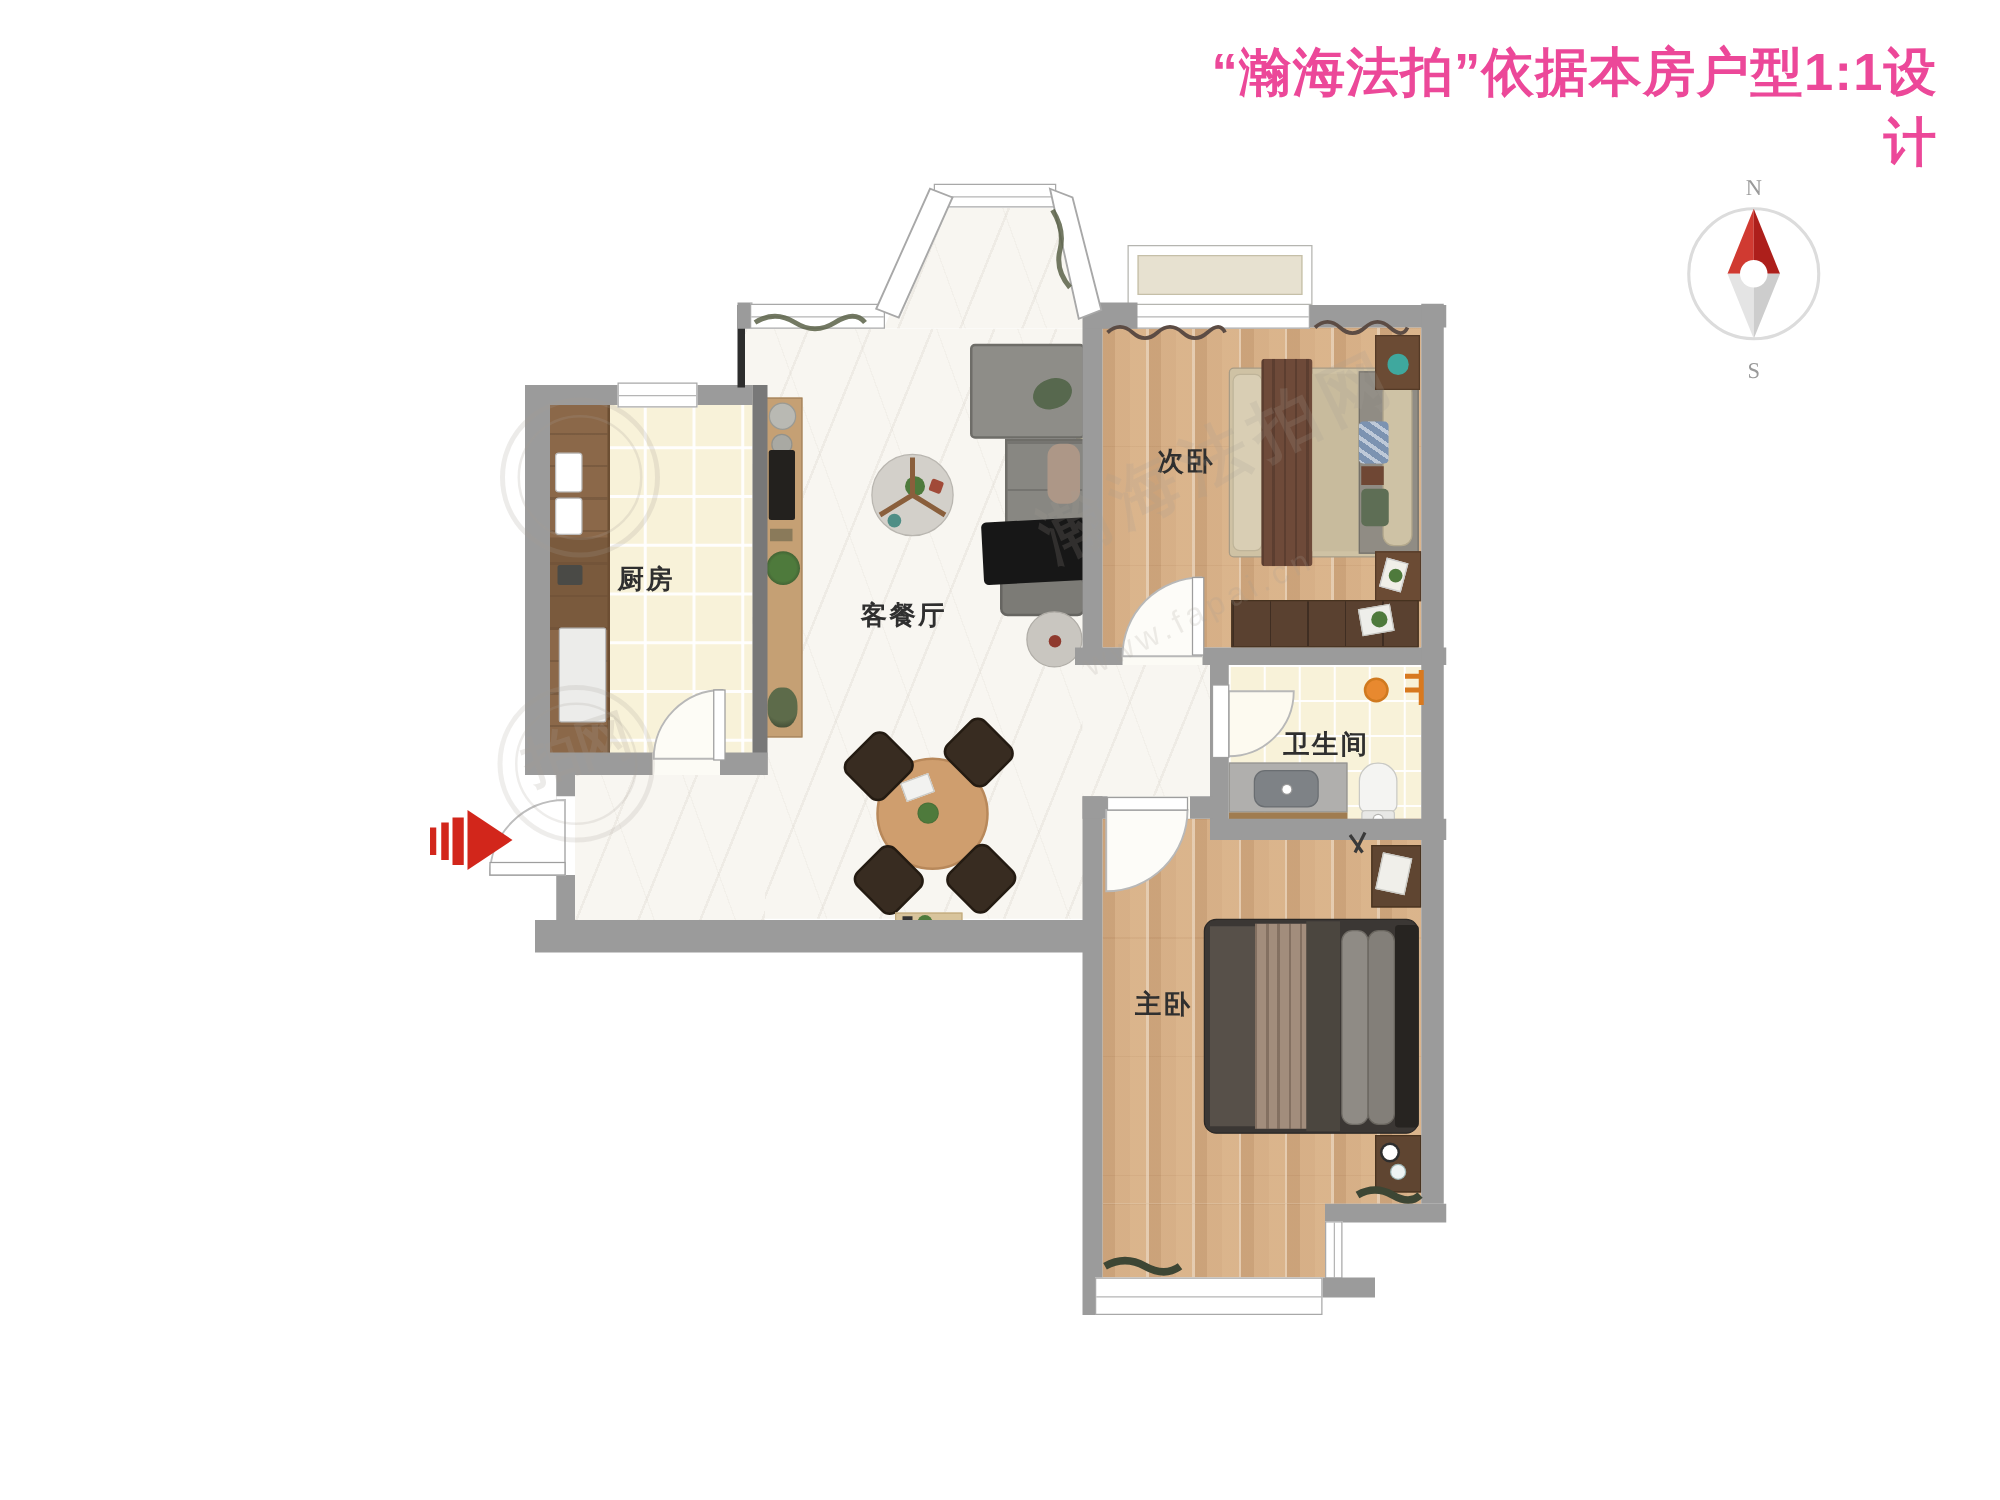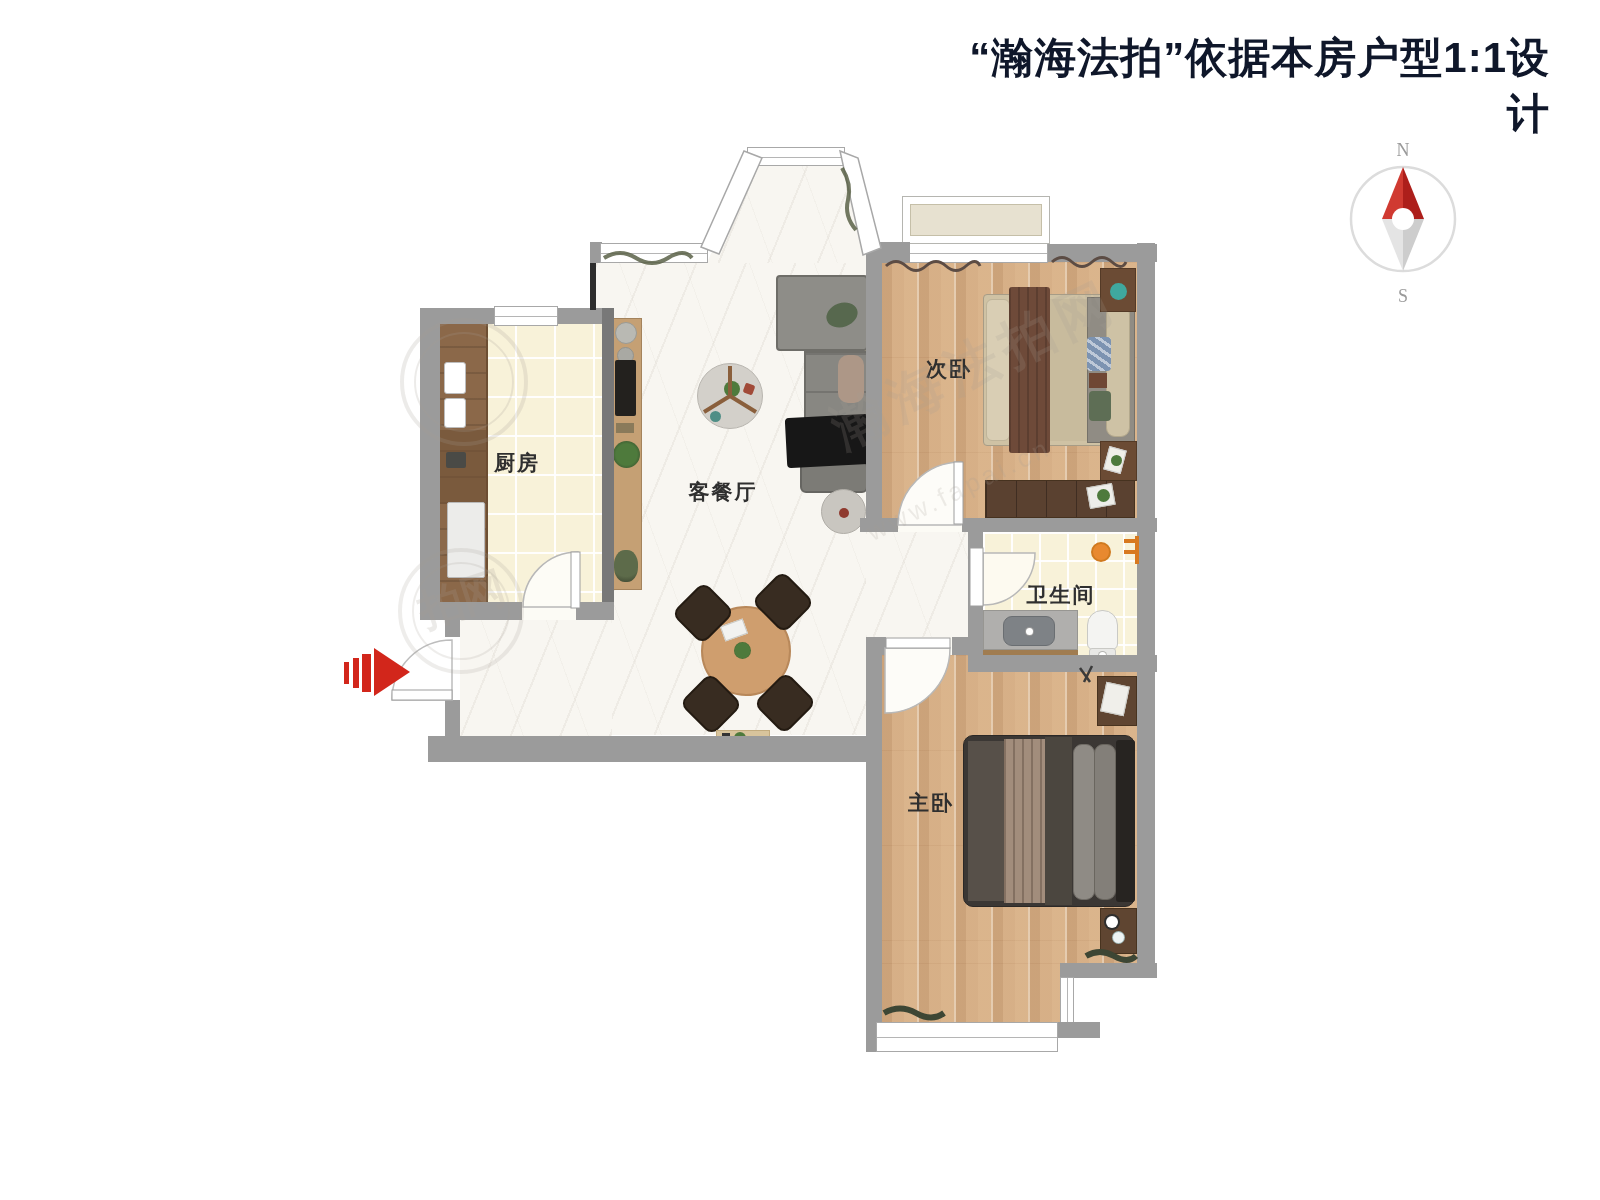--- a/index.html
+++ b/index.html
@@ -209,21 +209,21 @@
   <div class="room-label" style="left:1001px;top:581px;width:120px;">卫生间</div>
   <div class="room-label" style="left:881px;top:789px;width:100px;">主卧</div>
 
   <div id="entrance-arrow" style="color: rgb(210, 38, 27);">
     <span class="bar" style="left:0;top:14px;width:5px;height:22px;"></span>
     <span class="bar" style="left:9px;top:10px;width:6px;height:30px;"></span>
     <span class="bar" style="left:18px;top:6px;width:9px;height:38px;"></span>
     <span class="tri"></span>
   </div>
 
-  <div id="title" style="color: #0f172a;">“瀚海法拍”依据本房户型1:1设计</div>
+  <div id="title" style="color: #ec4899;">“瀚海法拍”依据本房户型1:1设计</div>
 
   <svg class="overlay" style="left:1338px;top:126px;" width="130" height="185" viewBox="0 0 130 185">
     <circle cx="65" cy="93" r="52" fill="none" stroke="#dcdcdc" stroke-width="2.5"></circle>
     <polygon points="65,41 44,93 65,93" fill="#d03a31"></polygon>
     <polygon points="65,41 86,93 65,93" fill="#ad1f1b"></polygon>
     <polygon points="65,145 44,93 65,93" fill="#e4e4e4"></polygon>
     <polygon points="65,145 86,93 65,93" fill="#cdcdcd"></polygon>
     <circle cx="65" cy="93" r="11" fill="#ffffff"></circle>
     <text x="65" y="30" text-anchor="middle" font-size="18" fill="#9a9a9a" font-family="Liberation Serif, DejaVu Serif, serif">N</text>
     <text x="65" y="176" text-anchor="middle" font-size="18" fill="#9a9a9a" font-family="Liberation Serif, DejaVu Serif, serif">S</text>

